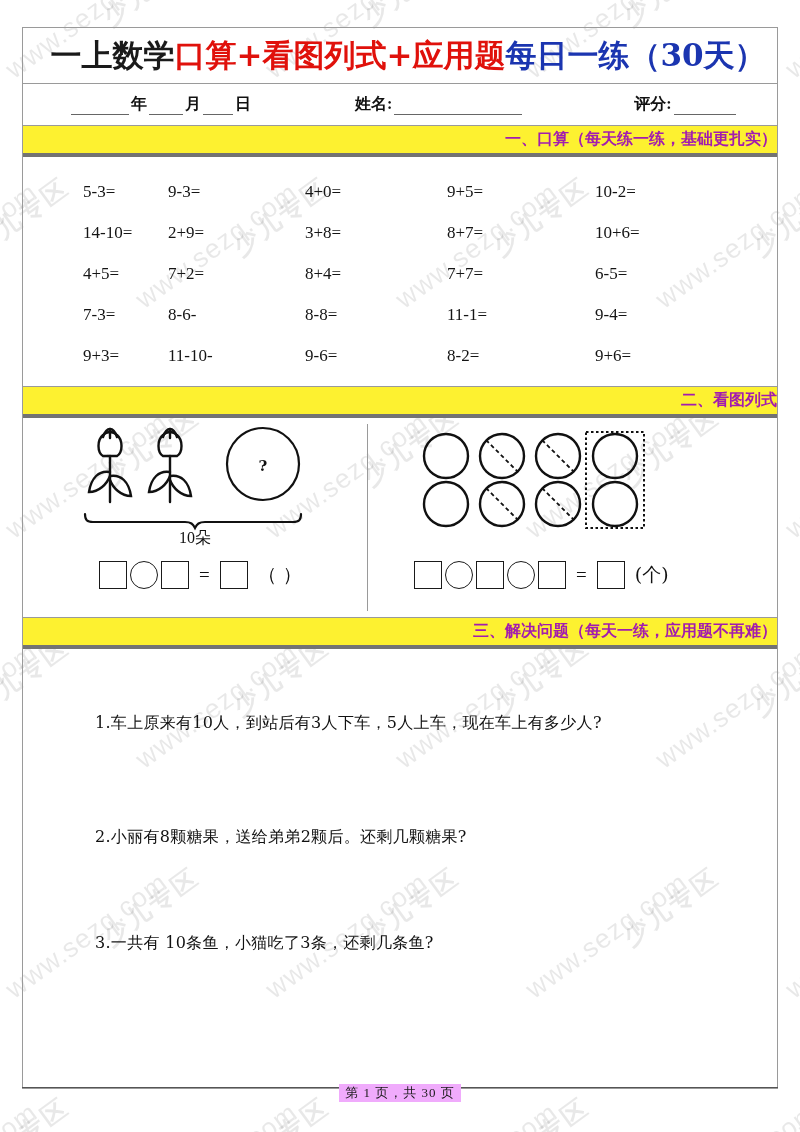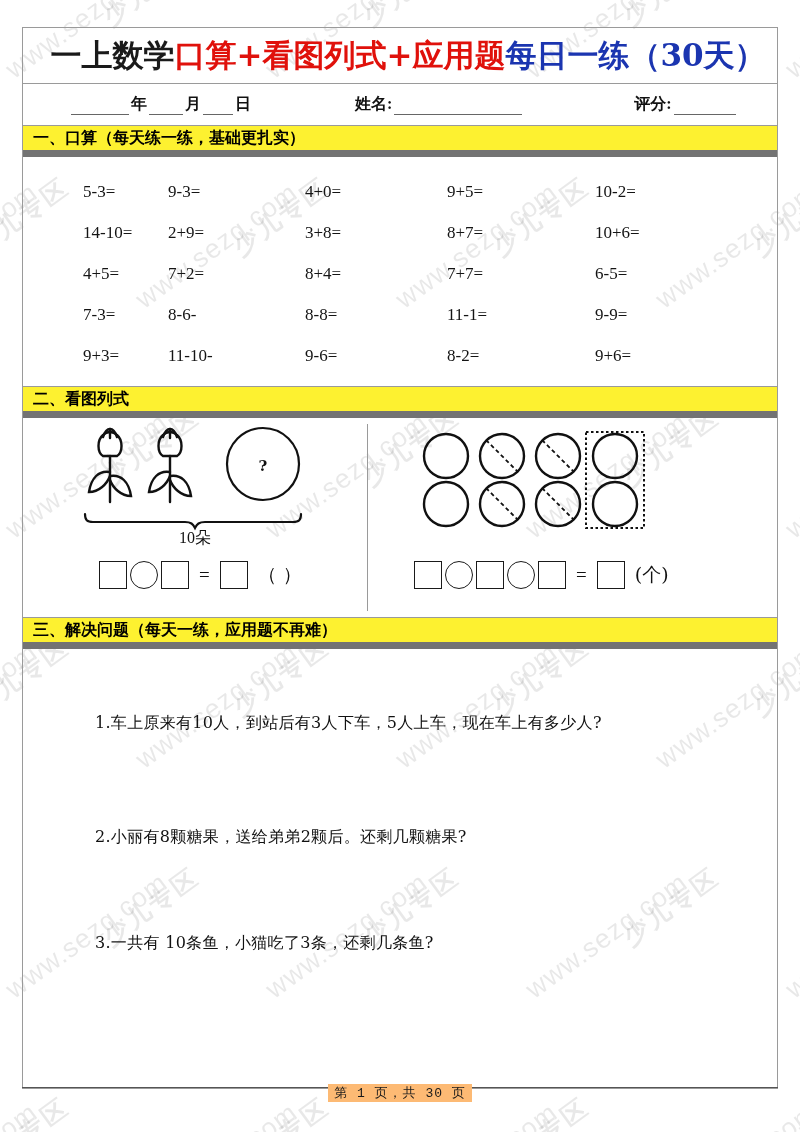--- a/index.html
+++ b/index.html
@@ -102,23 +102,24 @@
   
   .sec-head {
     background: #fdf130;
     height: 31px;
     display: flex;
     align-items: center;
     padding-left: 10px;
     box-sizing: border-box;
     font-size: 16px;
     font-weight: bold;
-    color: #000000;
-    border-bottom: 7px solid #737373;
+    color: #a21caf;
+    border-bottom: 4px solid #737373;
     font-family: "DejaVu Serif", "Liberation Serif", serif;
+    justify-content: flex-end;
   }
 
   
   #arith-body {
     padding: 14px 0 10px 0;
   }
   .arith-row {
     display: flex;
     height: 41px;
     align-items: center;
@@ -227,23 +228,23 @@
     left: 22px;
     top: -5px;
     width: 756px;
     height: 1px;
     background: #555;
   }
   #footer-text {
     display: inline-block;
     font-size: 13px;
     color: #1a1a1a;
-    font-family: Liberation Mono, monospace;
+    font-family: Liberation Serif, serif;
     letter-spacing: 1px;
-    background: #fdba74;
+    background: #f0abfc;
     padding: 0 6px;
     position: relative;
     top: -9px;
   }
 </style>
 </head>
 <body>
 
 <div id="watermark-layer">
     <div class="wm wm-url" style="left: 0px; top: 60px;">www.sezq.com</div>
@@ -346,21 +347,21 @@
         <div class="arith-cell c1">7+2=</div>
         <div class="arith-cell c2">8+4=</div>
         <div class="arith-cell c3">7+7=</div>
         <div class="arith-cell c4">6-5=</div>
       </div>
       <div class="arith-row">
         <div class="arith-cell c0">7-3=</div>
         <div class="arith-cell c1">8-6-</div>
         <div class="arith-cell c2">8-8=</div>
         <div class="arith-cell c3">11-1=</div>
-        <div class="arith-cell c4">9-9=</div>
+        <div class="arith-cell c4">9-4=</div>
       </div>
       <div class="arith-row">
         <div class="arith-cell c0">9+3=</div>
         <div class="arith-cell c1">11-10-</div>
         <div class="arith-cell c2">9-6=</div>
         <div class="arith-cell c3">8-2=</div>
         <div class="arith-cell c4">9+6=</div>
       </div>
     </div>
 

